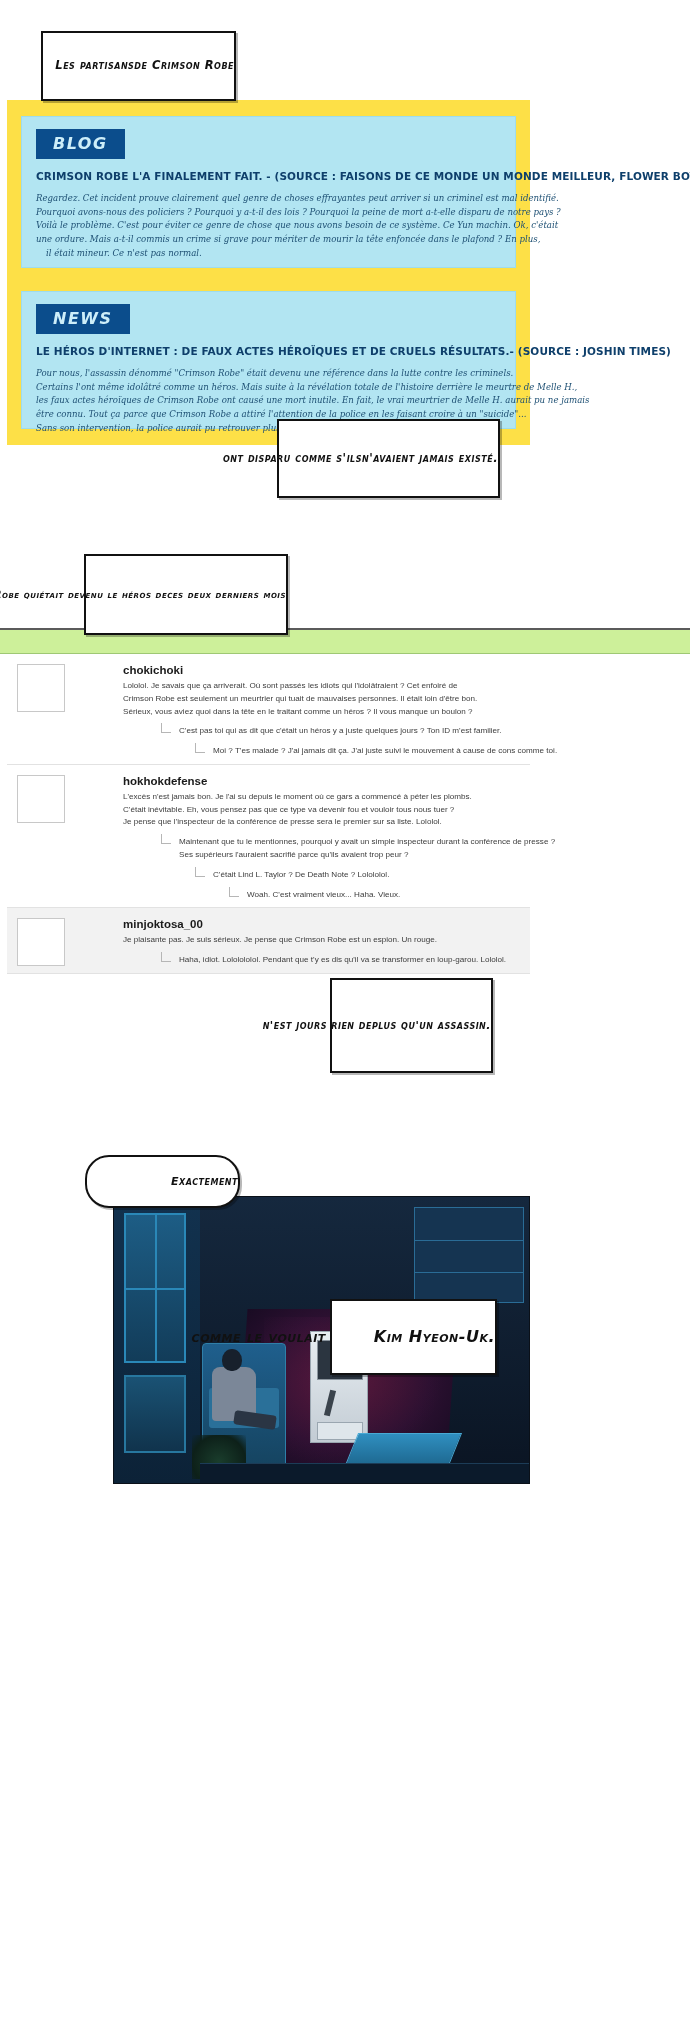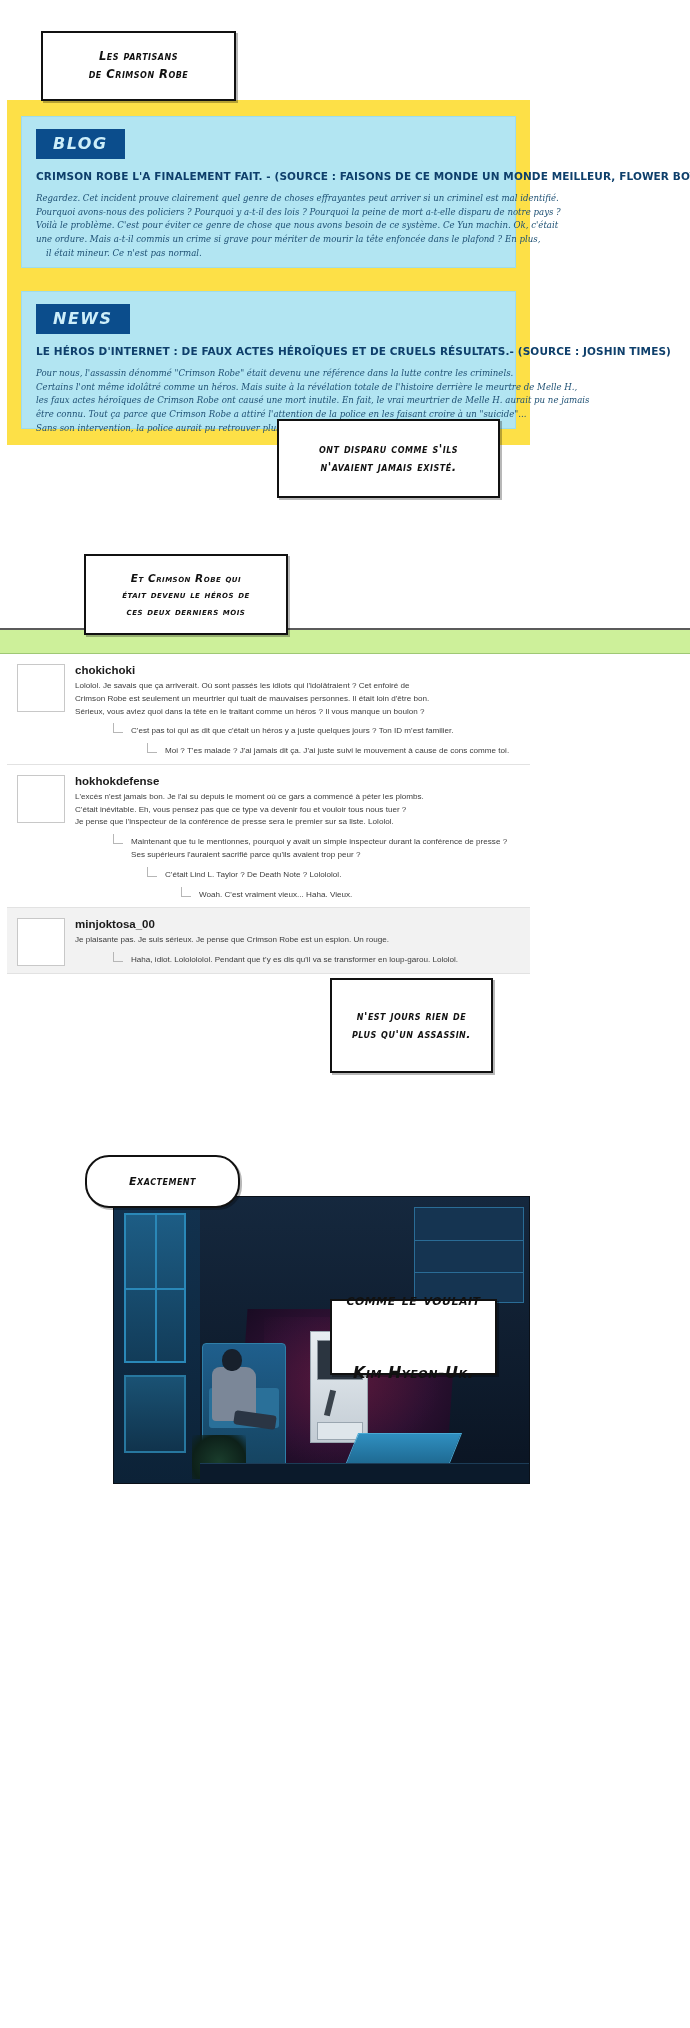--- a/index.html
+++ b/index.html
@@ -12,23 +12,23 @@
     position: relative;
     overflow: hidden;
   }
 
   
   .caption-box {
     position: absolute;
     background: #ffffff;
     border: 2px solid #111111;
     display: flex;
-    flex-direction: column;
+    flex-direction: row;
     align-items: center;
-    justify-content: center;
+    justify-content: flex-end;
     text-align: center;
     font-family: "DejaVu Sans", sans-serif;
     font-style: italic;
     font-weight: 600;
     font-variant: small-caps;
     letter-spacing: 0.5px;
     color: #111111;
     z-index: 30;
     box-shadow: 2px 2px 0 rgba(0,0,0,0.28);
   }
@@ -116,21 +116,21 @@
     background: #ffffff;
   }
   .comment.alt { background: #f2f2f2; }
   .avatar {
     width: 48px; height: 48px;
     border: 1px solid #c8c8c8;
     background: #ffffff;
     flex: 0 0 48px;
     margin-right: 10px;
   }
-  .c-body { flex: 1 1 auto; min-width: 0; }
+  .c-body { flex: 1 1 auto; min-width: 0; margin-left: 48px; }
   .c-user {
     font-family: "Liberation Sans", sans-serif;
     font-weight: 700;
     font-size: 11.5px;
     color: #1a1a1a;
     margin-bottom: 4px;
   }
   .c-text {
     font-family: "Liberation Sans", sans-serif;
     font-size: 8.1px;

